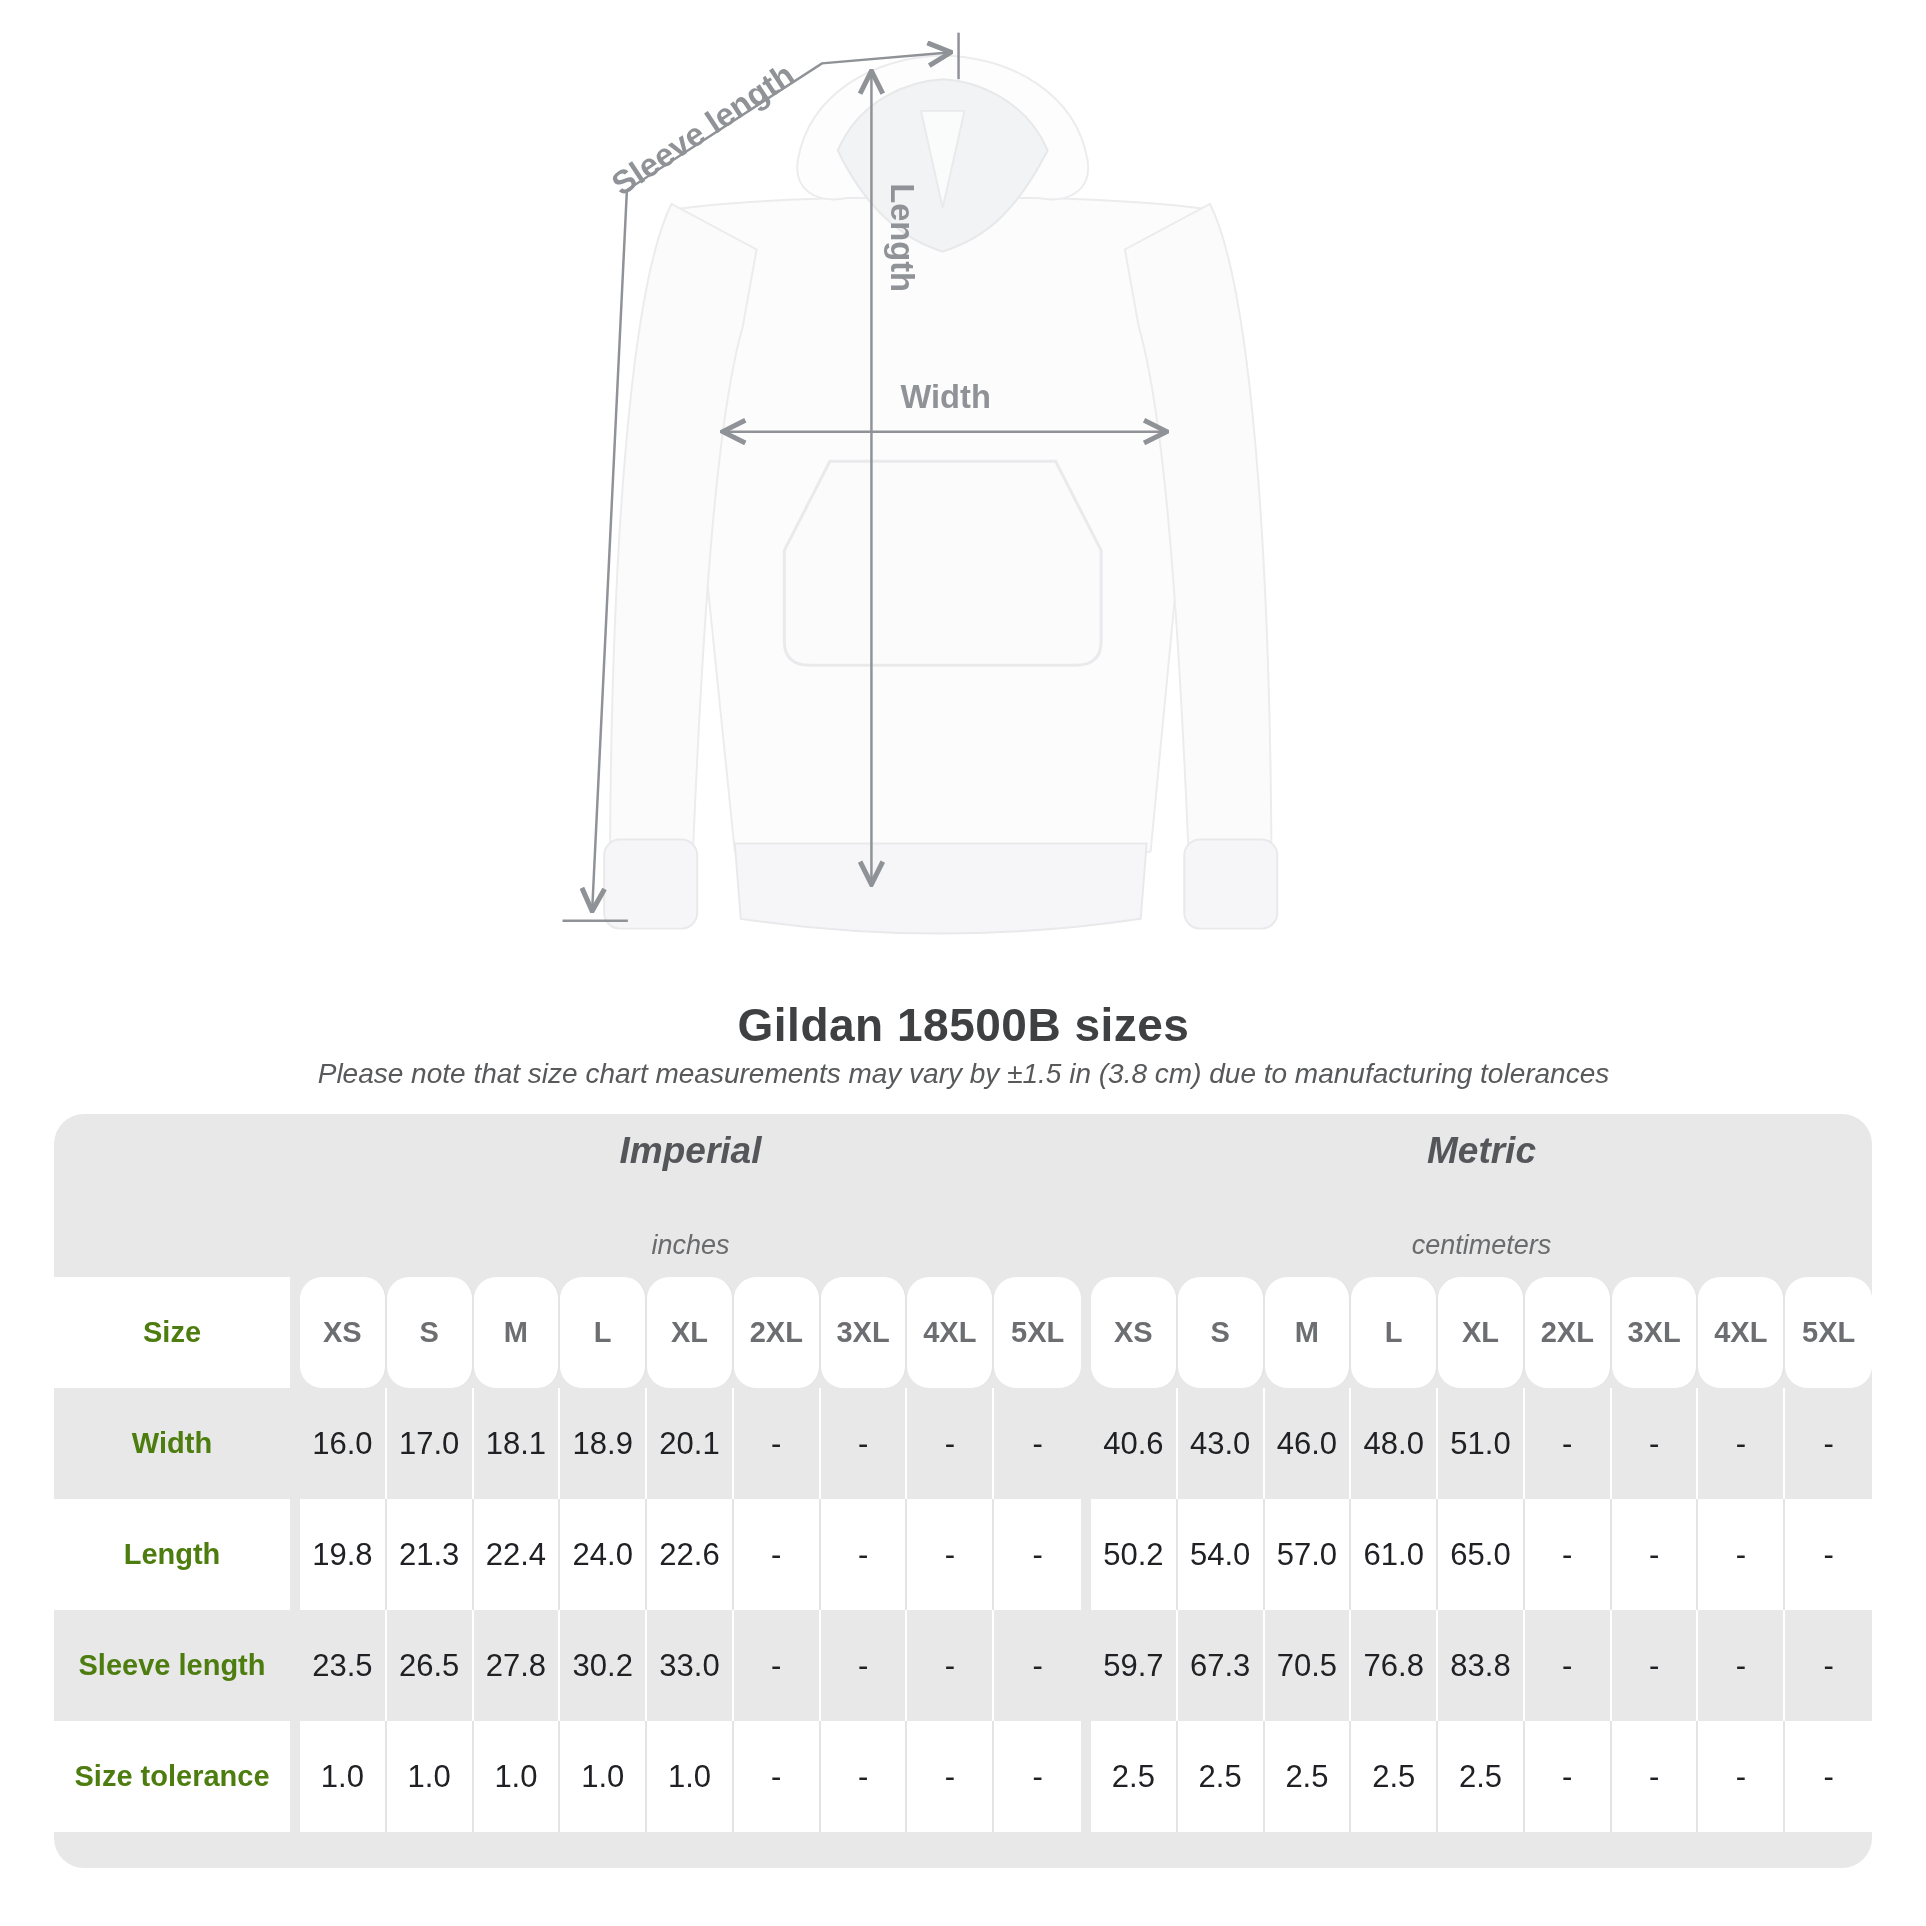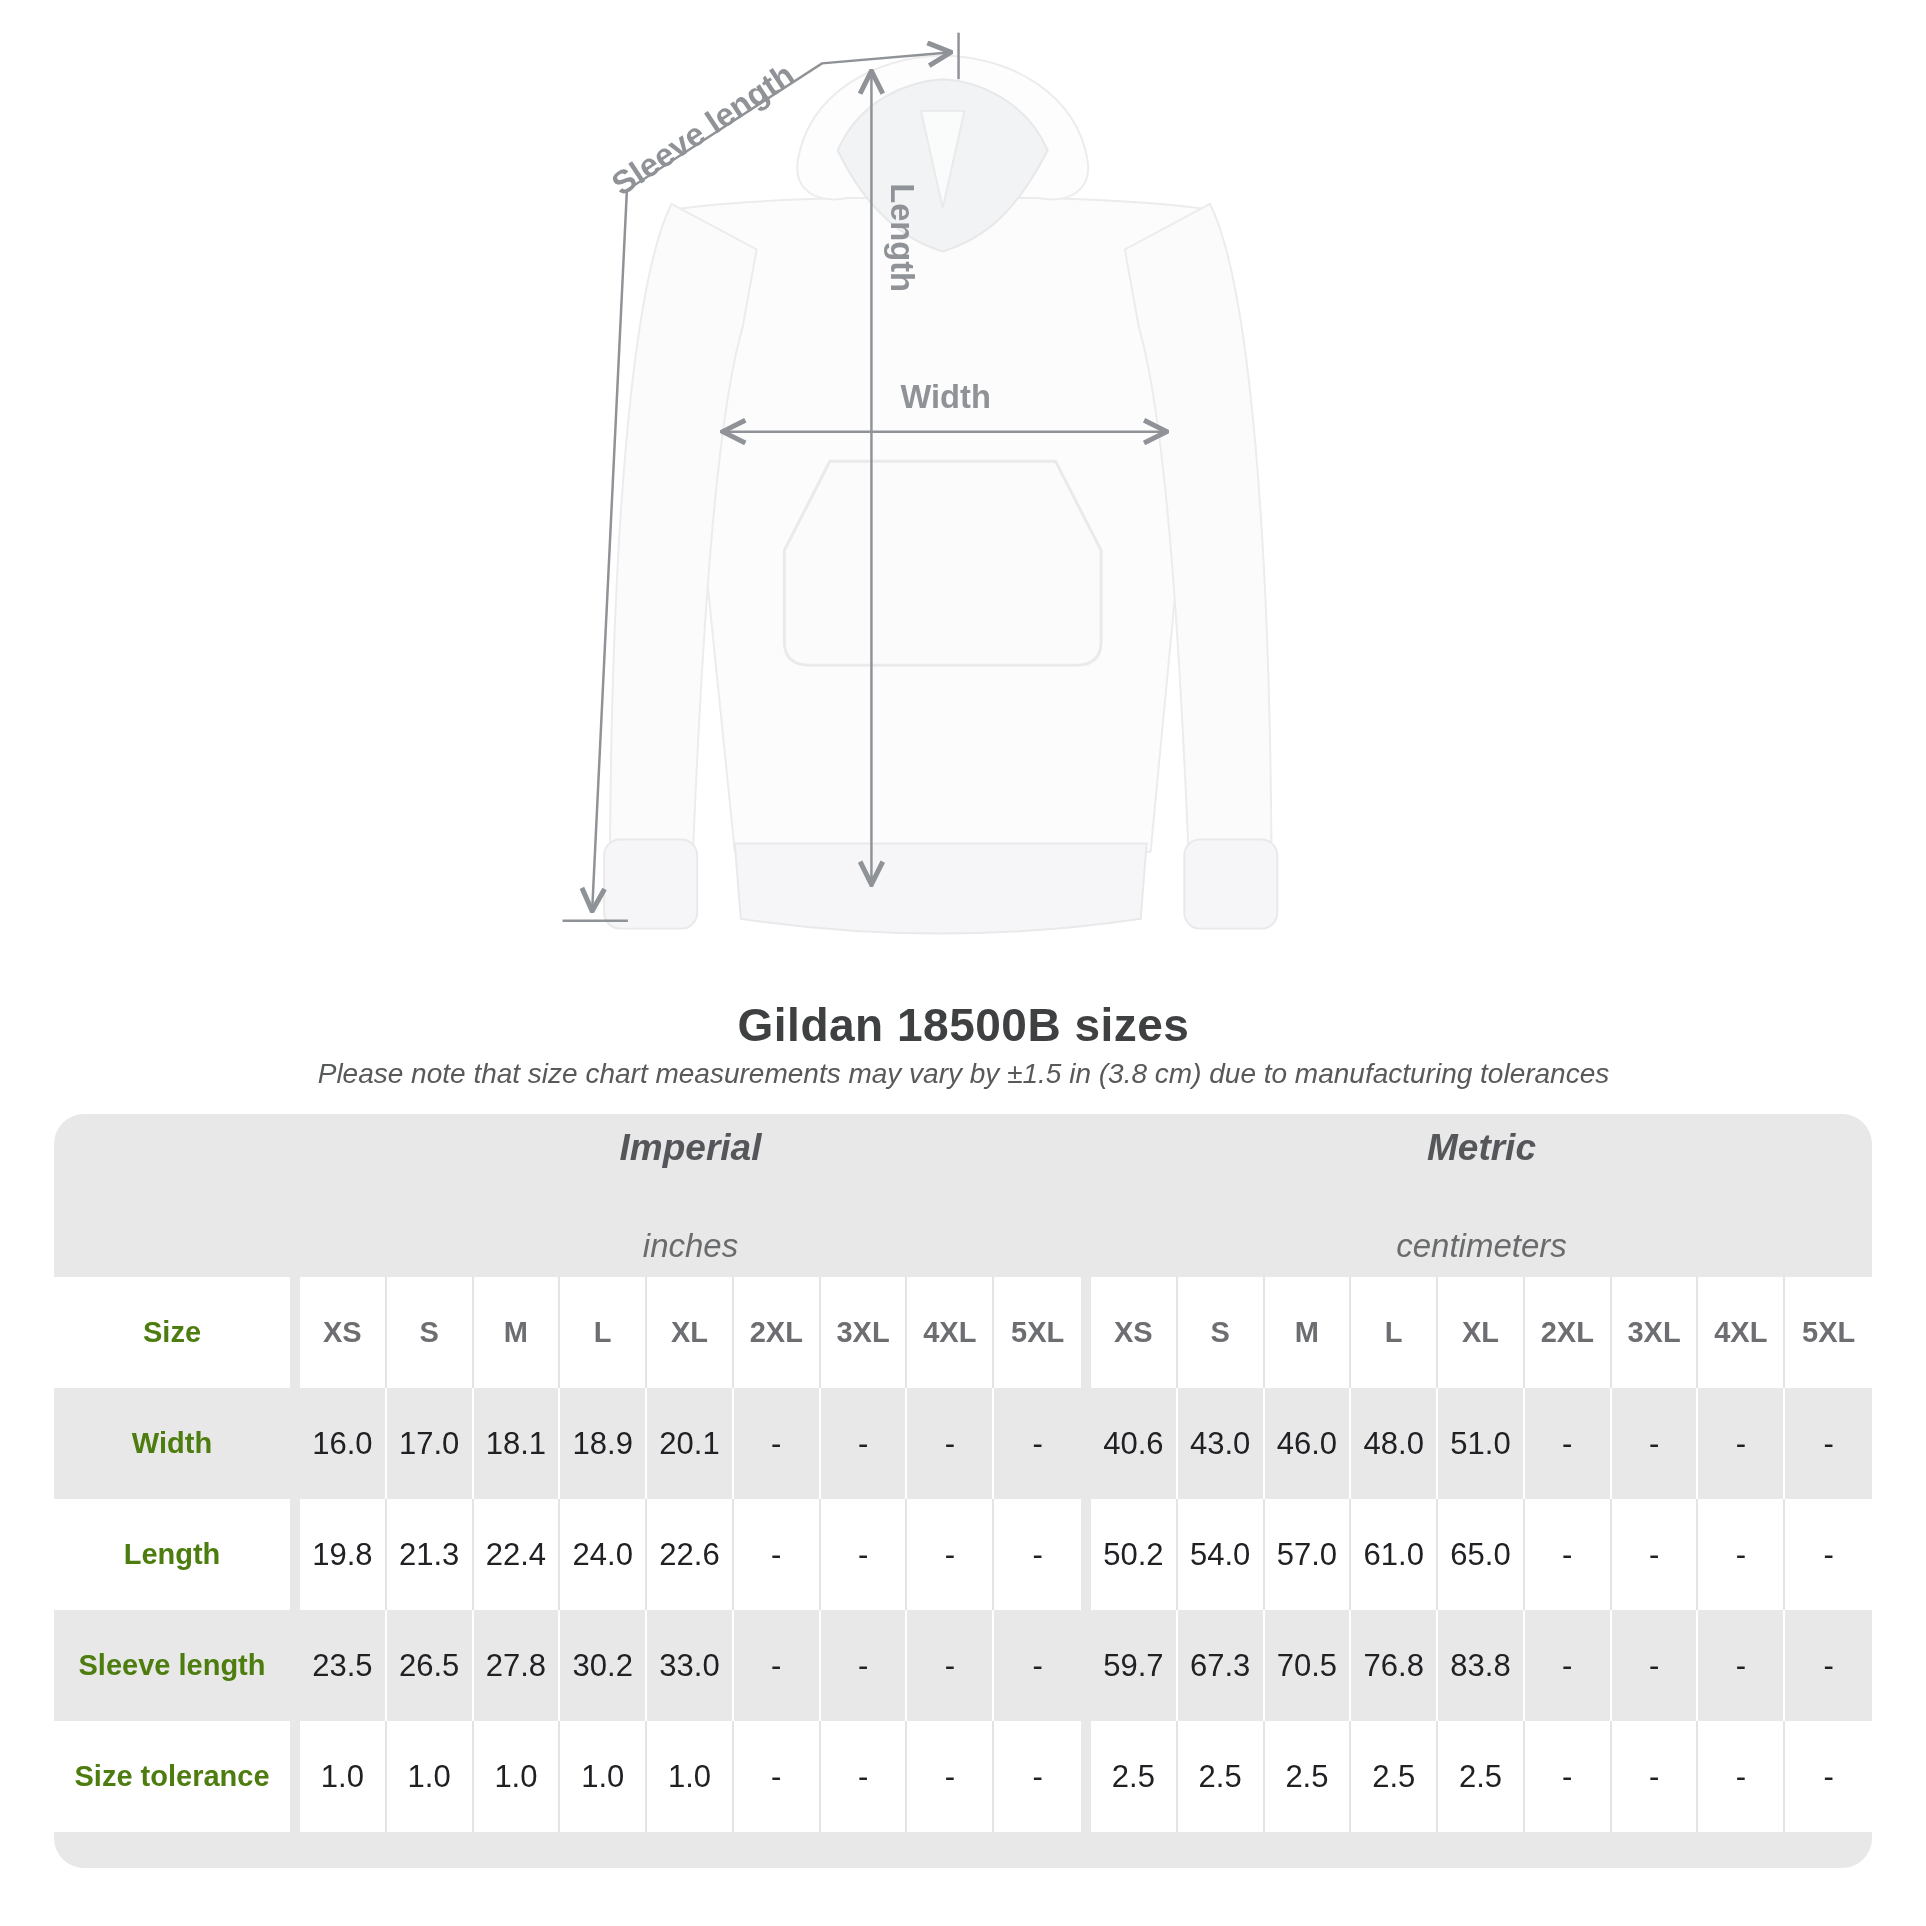--- a/index.html
+++ b/index.html
@@ -13,31 +13,31 @@
   .title-block{text-align:center;margin-top:8px;}
   .chart-title{font-size:46px;font-weight:bold;color:#3f4041;margin:0;letter-spacing:0.5px;}
   .chart-subtitle{font-size:28px;font-style:italic;color:#58595b;margin:6px 0 0 0;}
 
   
   .card{position:absolute;left:54px;top:1114px;width:1818px;background:#e8e8e8;
         border-radius:30px;overflow:hidden;padding-bottom:36px;}
   .unit-band{display:grid;grid-template-columns:246px 1fr 10px 1fr;height:163px;}
   .unit-cell{display:flex;flex-direction:column;align-items:center;justify-content:center;gap:10px;}
   .unit-name{font-size:37px;font-weight:bold;font-style:italic;color:#55565a;}
-  .unit-sub{font-size:33px;font-style:italic;color:#6a6b6d;margin-top:48px;}
+  .unit-sub{font-size:27px;font-style:italic;color:#6a6b6d;margin-top:48px;}
 
   .trow{display:grid;grid-template-columns:236px 10px repeat(9,1fr) 10px repeat(9,1fr);}
   .head-row .cell{height:109px;}
   .trow .cell{height:111px;display:flex;align-items:center;justify-content:center;}
   .white-row .cell,.head-row .cell{background:#ffffff;border-right:2px solid #e4e4e5;}
   .gray-row .cell{background:#e8e8e8;border-right:2px solid #ffffff;}
   .trow .cell.last,.trow .label-cell{border-right:none;}
   .sep{background:transparent;}
   .label-cell{font-size:29px;font-weight:bold;color:#4d7c0f;text-align:center;padding:0 6px;}
-  .head-row .val-cell{font-size:29px;font-weight:bold;color:#6d6e71;}
+  .head-row .val-cell{font-size:29px;font-weight:bold;color:#6d6e71;border-radius:22px;}
   .val-cell{font-size:31px;color:#202124;}
 </style>
 </head>
 <body>
 
 <div class="diagram">
   <svg width="1927" height="990" viewBox="0 0 1946 1000">
     <defs>
       <marker id="arr" viewBox="0 0 12 12" refX="10" refY="6" markerWidth="11" markerHeight="11" orient="auto-start-reverse">
         <path d="M1,1 L11,6 L1,11" fill="none" stroke="#8f9296" stroke-width="2.2"></path>

